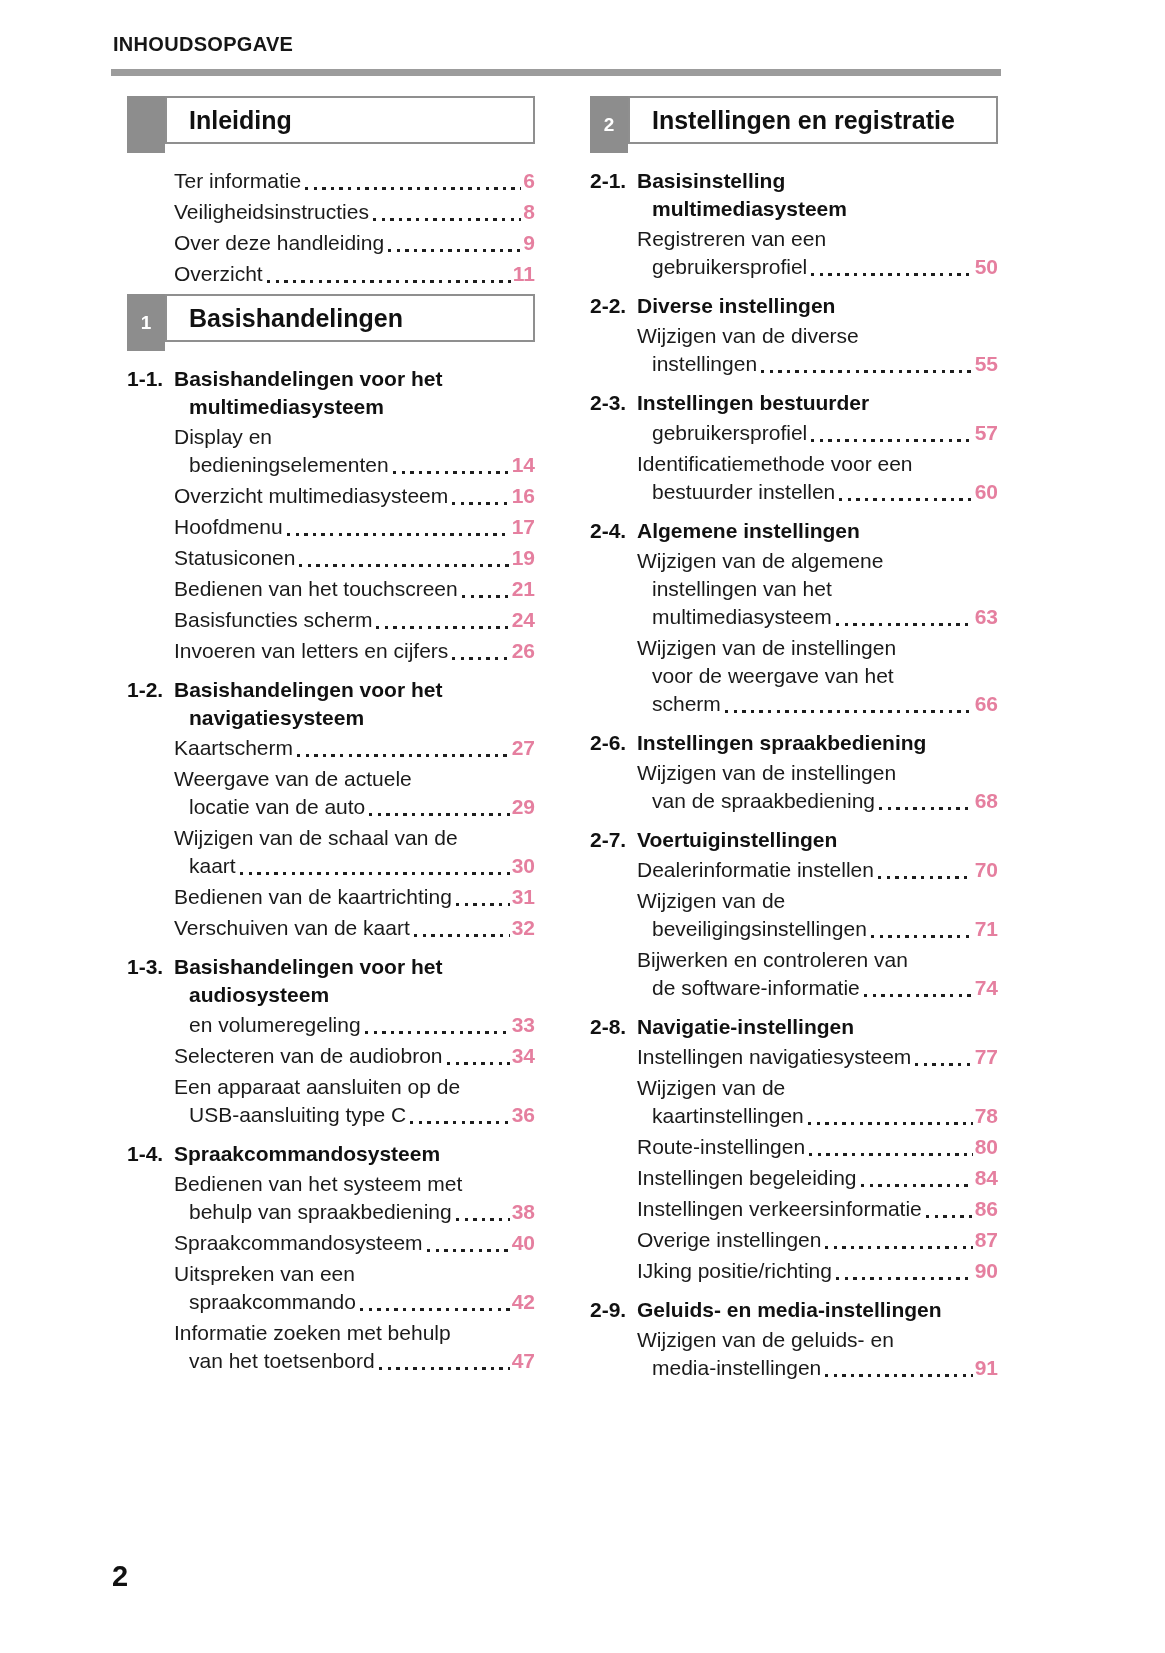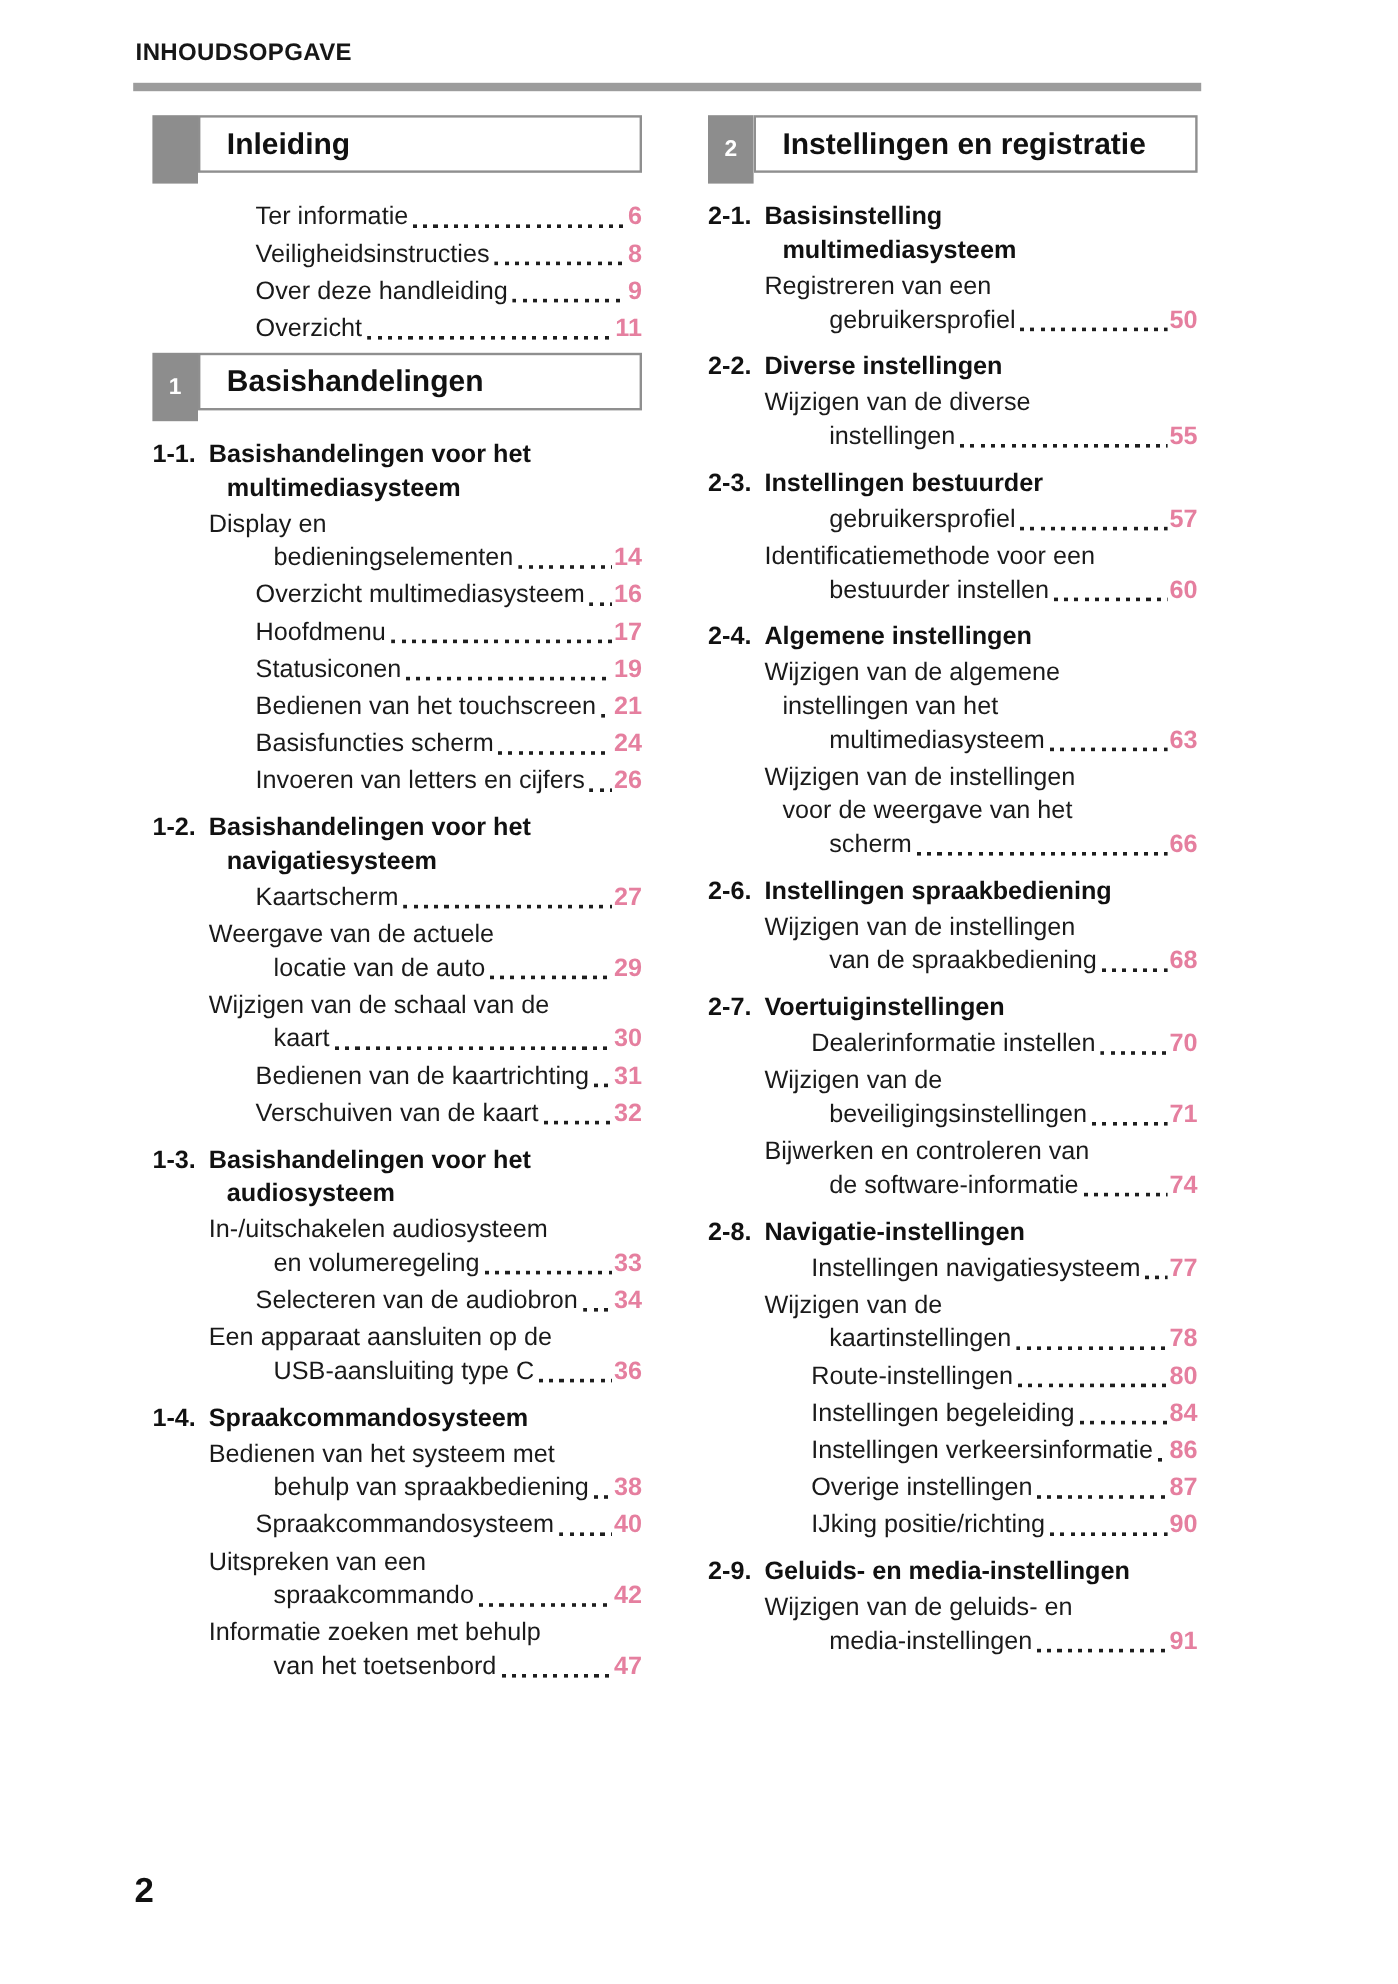--- a/index.html
+++ b/index.html
@@ -50,21 +50,21 @@
   }
   .section-id { flex:none; width:47px; }
   .section-title { flex:1; min-width:0; }
   .section-title .tline { white-space:nowrap; }
   .section-title .cont { padding-left:15px; }
 
   
   .entry { margin-left:47px; font-size:21px; line-height:28px; margin-bottom:3px; }
   .entry .line { white-space:nowrap; }
   .entry .cont { padding-left:15px; }
-  .entry-row { display:flex; align-items:baseline;margin-left:39px; }
+  .entry-row { display:flex; align-items:baseline; }
   .entry-row .text { flex:none; white-space:nowrap; }
   .leader {
     flex:1 1 auto; min-width:0; height:3.5px;
     align-self:flex-end; margin:0 2px 5px 4px;
     background-image:repeating-linear-gradient(to right,#1e1e1e 0 3.4px,transparent 3.4px 8.6px);
   }
   .page-num { flex:none; font-weight:bold; color:var(--pink,#e57f9f); }
 
   .footer-page {
     position:absolute; left:112px; top:1560px;
@@ -216,21 +216,20 @@
       </div>
     </div>
     <div class="section-heading">
       <span class="section-id">1-3.</span>
       <div class="section-title">
         <div class="tline">Basishandelingen voor het</div>
         <div class="tline cont">audiosysteem</div>
       </div>
     </div>
     <div class="entry">
-      <div class="line">In-/uitschakelen audiosysteem</div>
       <div class="entry-row">
         <span class="text cont">en volumeregeling</span>
         <span class="leader"></span>
         <span class="page-num">33</span>
       </div>
     </div>
     <div class="entry">
       <div class="entry-row">
         <span class="text">Selecteren van de audiobron</span>
         <span class="leader"></span>

